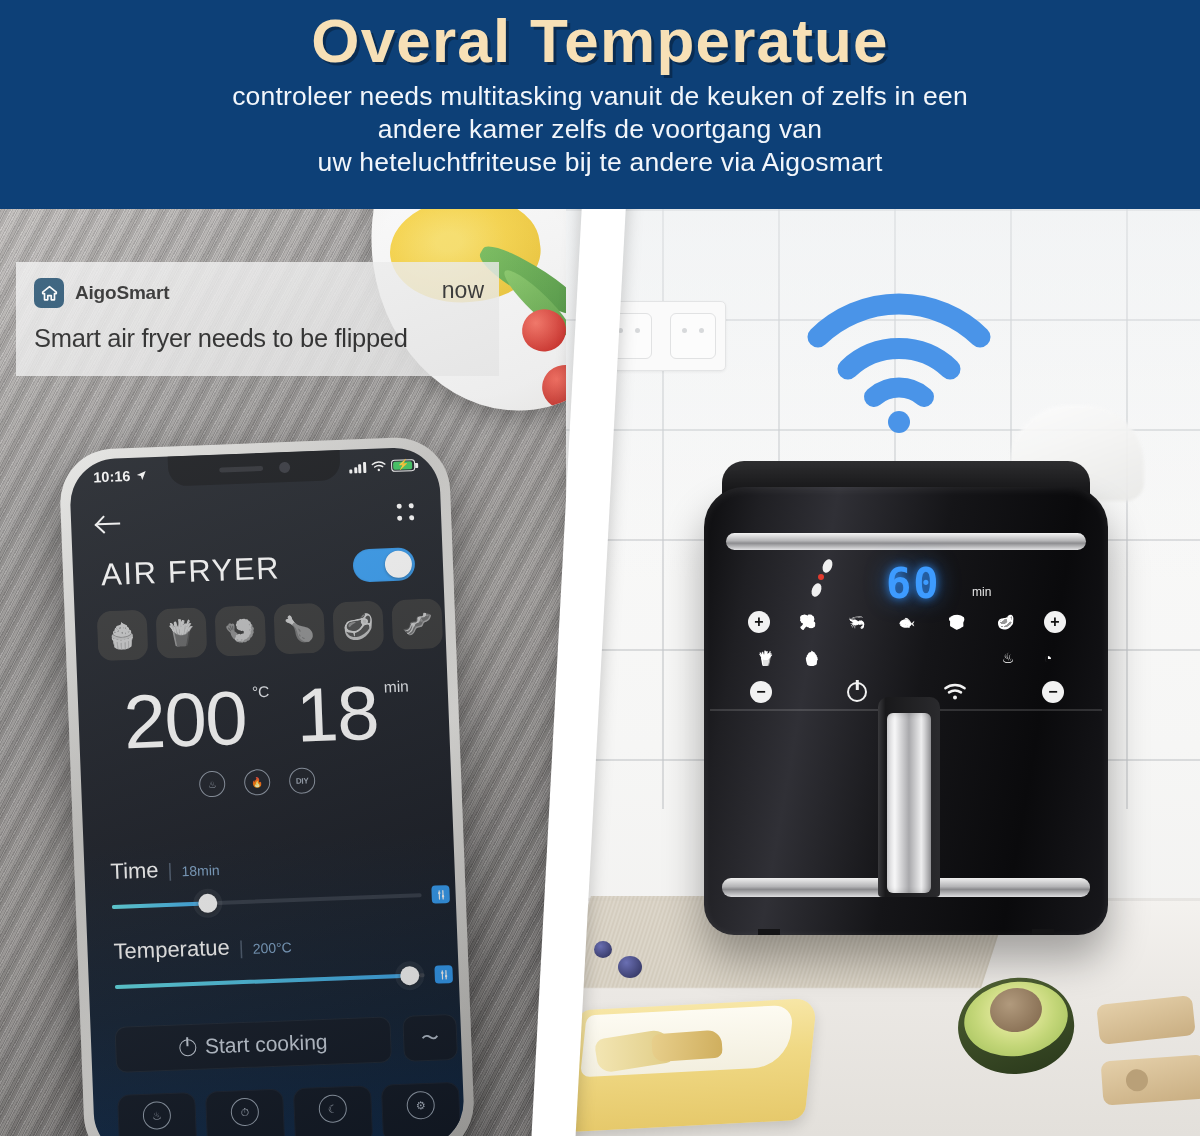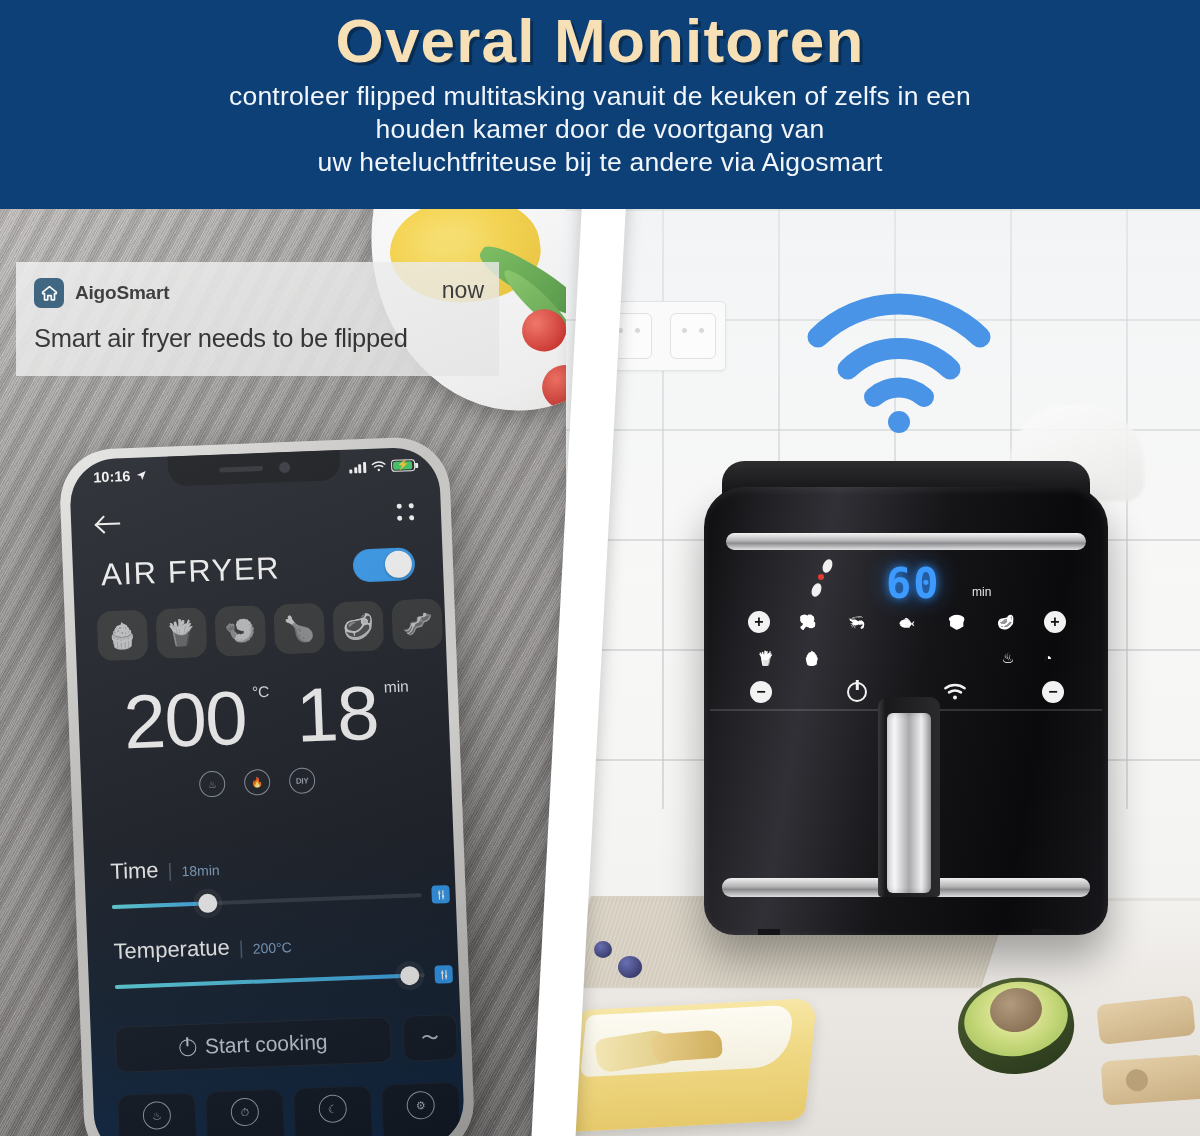--- a/index.html
+++ b/index.html
@@ -565,24 +565,24 @@
     content: ""; position: absolute; left: 24px; top: 10px; width: 22px; height: 22px;
     border-radius: 50%; background: #b9a078;
   }
 </style>
 </head>
 <body>
 
 <div class="page">
 
   <div class="header">
-    <div class="header-title">Overal Monitoren</div>
+    <div class="header-title">Overal Temperatue</div>
     <div class="header-sub">
-      <span class="ln">controleer flipped multitasking vanuit de keuken of zelfs in een</span>
-      <span class="ln">houden kamer door de voortgang van</span>
+      <span class="ln">controleer needs multitasking vanuit de keuken of zelfs in een</span>
+      <span class="ln">andere kamer zelfs de voortgang van</span>
       <span class="ln">uw heteluchtfriteuse bij te andere via Aigosmart</span>
     </div>
   </div>
 
   <div class="body-area">
 
     <div class="left-panel">
 
       <div class="plate">
         <div class="egg"></div>

